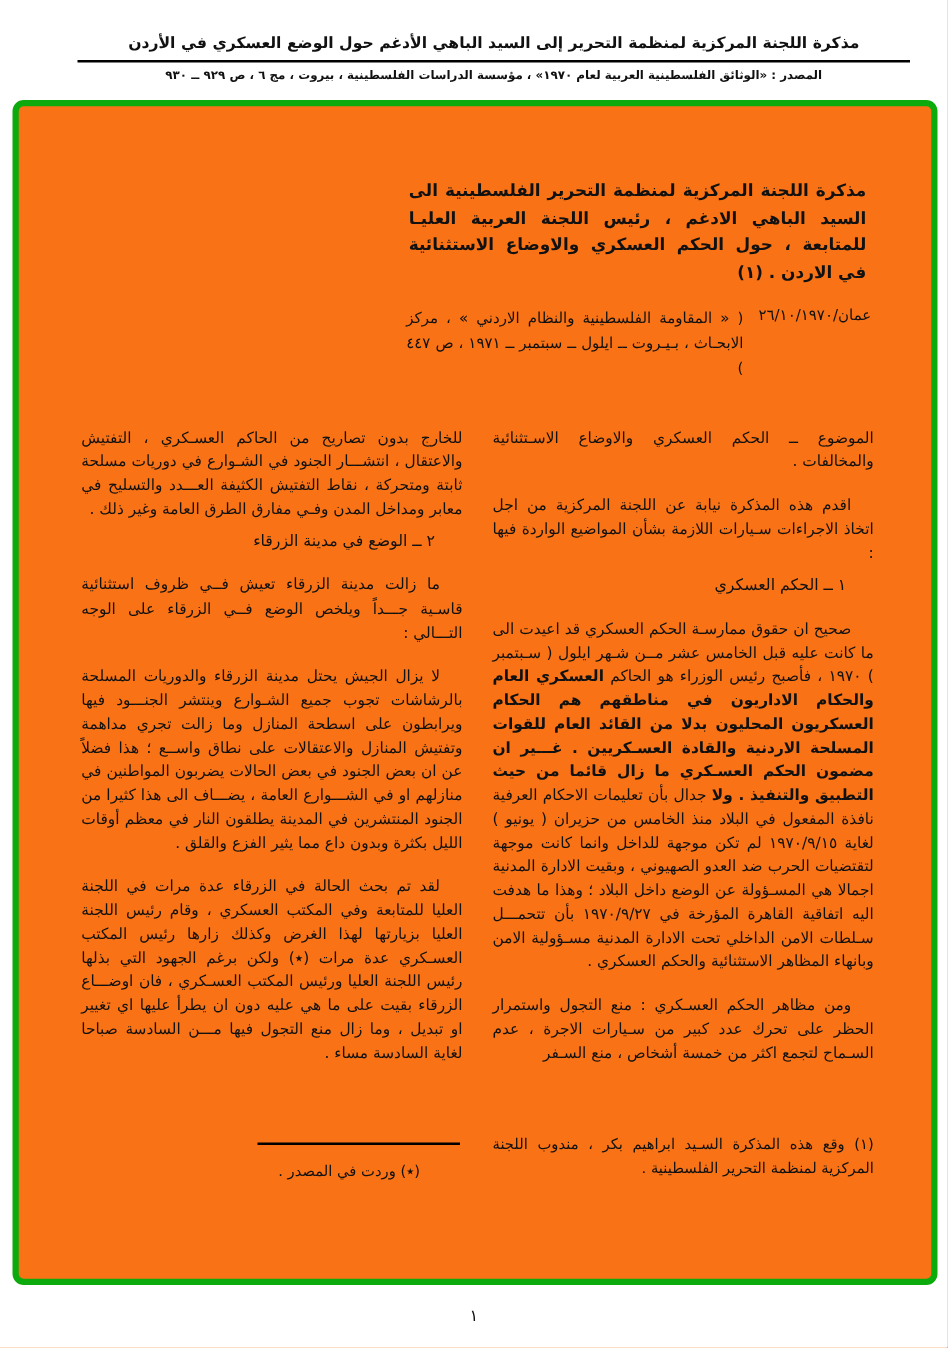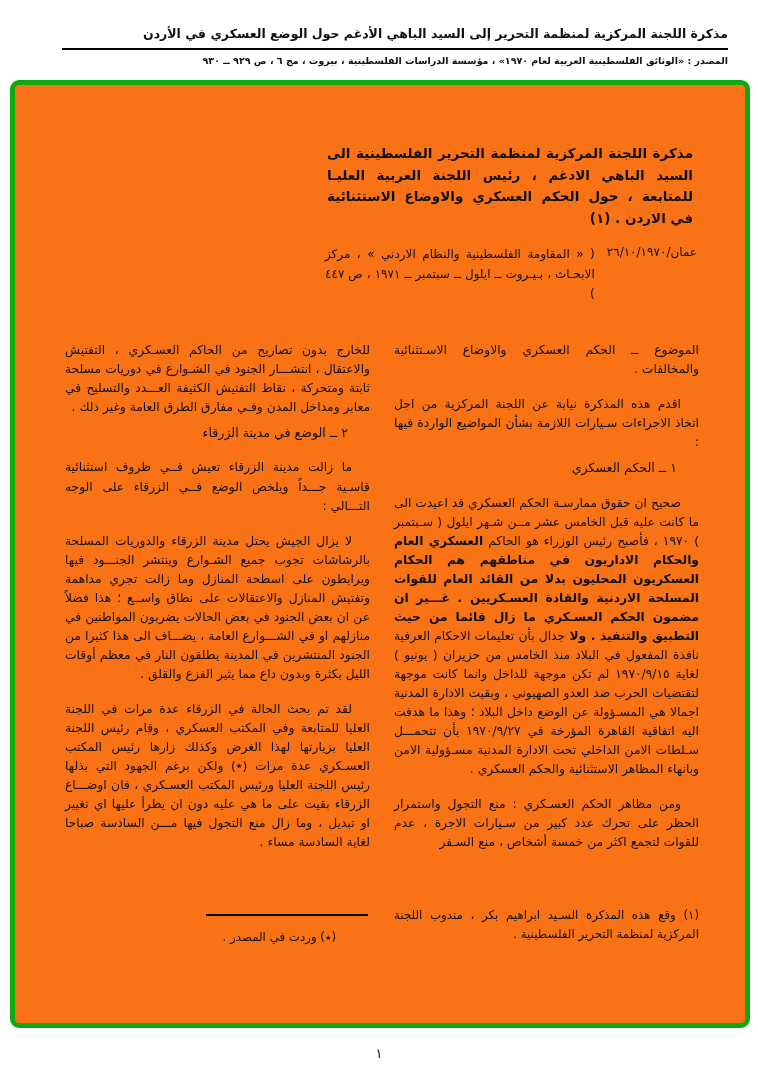--- a/index.html
+++ b/index.html
@@ -8,21 +8,21 @@
     background: #ffffff;
     width: 758px;
     height: 1078px;
     overflow: hidden;
     font-family: "DejaVu Sans", sans-serif;
     color: #111;
   }
   .page { position: relative; width: 758px; height: 1078px; }
 
   
-  .top-header { direction: rtl; padding-top: 26px; padding-left: 32px; }
+  .top-header { direction: rtl; text-align: center; padding-top: 26px; padding-left: 32px; }
   .top-title { font-size: 12.5px; font-weight: bold; padding: 0 30px; }
   .top-rule { height: 2px; background: #000; margin: 7px 30px 5px 30px; }
   .top-source { font-size: 9.5px; font-weight: bold; padding: 0 30px; }
 
   
   .green-box {
     box-sizing: border-box;
     margin: 14px 8px 0 10px;
     width: 740px;
     height: 948px;
@@ -109,21 +109,21 @@
         <div class="reference">( « المقاومة الفلسطينية والنظام الاردني » ، مركز الابحـاث ، بـيـروت ــ ايلول ــ سبتمبر ــ ١٩٧١ ، ص ٤٤٧ )</div>
       </div>
 
       <div class="columns">
 
         <div class="col">
           <p>الموضوع ــ الحكم العسكري والاوضاع الاسـتثنائية والمخالفات .</p>
           <p class="indent">اقدم هذه المذكرة نيابة عن اللجنة المركزية من اجل اتخاذ الاجراءات سـيارات اللازمة بشأن المواضيع الواردة فيها :</p>
           <p class="heading">١ ــ الحكم العسكري</p>
           <p class="indent"><span>صحيح ان حقوق ممارسـة الحكم العسكري قد اعيدت الى ما كانت عليه قبل الخامس عشر مــن شـهر ايلول ( سـبتمبر ) ١٩٧٠ ، فأصبح رئيس الوزراء هو الحاكم</span> <span class="b">العسكري العام والحكام الاداريون في مناطقهم هم الحكام العسكريون المحليون بدلا من القائد العام للقوات المسلحة الاردنية والقادة العسـكريين . غـــير ان مضمون الحكم العسـكري ما زال قائما من حيث التطبيق والتنفيذ . ولا</span> <span>جدال بأن تعليمات الاحكام العرفية نافذة المفعول في البلاد منذ الخامس من حزيران ( يونيو ) لغاية ١٩٧٠/٩/١٥ لم تكن موجهة للداخل وانما كانت موجهة لتقتضيات الحرب ضد العدو الصهيوني ، وبقيت الادارة المدنية اجمالا هي المسـؤولة عن الوضع داخل البلاد ؛ وهذا ما هدفت اليه اتفاقية القاهرة المؤرخة في ١٩٧٠/٩/٢٧ بأن تتحمـــل سـلطات الامن الداخلي تحت الادارة المدنية مسـؤولية الامن وبانهاء المظاهر الاستثنائية والحكم العسكري .</span></p>
-          <p class="indent">ومن مظاهر الحكم العسـكري : منع التجول واستمرار الحظر على تحرك عدد كبير من سـيارات الاجرة ، عدم للقوات لتجمع اكثر من خمسة أشخاص ، منع السـفر</p>
+          <p class="indent">ومن مظاهر الحكم العسـكري : منع التجول واستمرار الحظر على تحرك عدد كبير من سـيارات الاجرة ، عدم السـماح لتجمع اكثر من خمسة أشخاص ، منع السـفر</p>
         </div>
 
         <div class="col">
           <p>للخارج بدون تصاريح من الحاكم العسـكري ، التفتيش والاعتقال ، انتشـــار الجنود في الشـوارع في دوريات مسلحة ثابتة ومتحركة ، نقاط التفتيش الكثيفة العـــدد والتسليح في معابر ومداخل المدن وفـي مفارق الطرق العامة وغير ذلك .</p>
           <p class="heading">٢ ــ الوضع في مدينة الزرقاء</p>
           <p class="indent">ما زالت مدينة الزرقاء تعيش فــي ظروف استثنائية قاسـية جـــداً ويلخص الوضع فــي الزرقاء على الوجه التـــالي :</p>
           <p class="indent">لا يزال الجيش يحتل مدينة الزرقاء والدوريات المسلحة بالرشاشات تجوب جميع الشـوارع وينتشر الجنـــود فيها ويرابطون على اسطحة المنازل وما زالت تجري مداهمة وتفتيش المنازل والاعتقالات على نطاق واســع ؛ هذا فضلاً عن ان بعض الجنود في بعض الحالات يضربون المواطنين في منازلهم او في الشـــوارع العامة ، يضـــاف الى هذا كثيرا من الجنود المنتشرين في المدينة يطلقون النار في معظم أوقات الليل بكثرة وبدون داع مما يثير الفزع والقلق .</p>
           <p class="indent">لقد تم بحث الحالة في الزرقاء عدة مرات في اللجنة العليا للمتابعة وفي المكتب العسكري ، وقام رئيس اللجنة العليا بزيارتها لهذا الغرض وكذلك زارها رئيس المكتب العسـكري عدة مرات (٭) ولكن برغم الجهود التي بذلها رئيس اللجنة العليا ورئيس المكتب العسـكري ، فان اوضـــاع الزرقاء بقيت على ما هي عليه دون ان يطرأ عليها اي تغيير او تبديل ، وما زال منع التجول فيها مـــن السادسة صباحا لغاية السادسة مساء .</p>
         </div>
 

